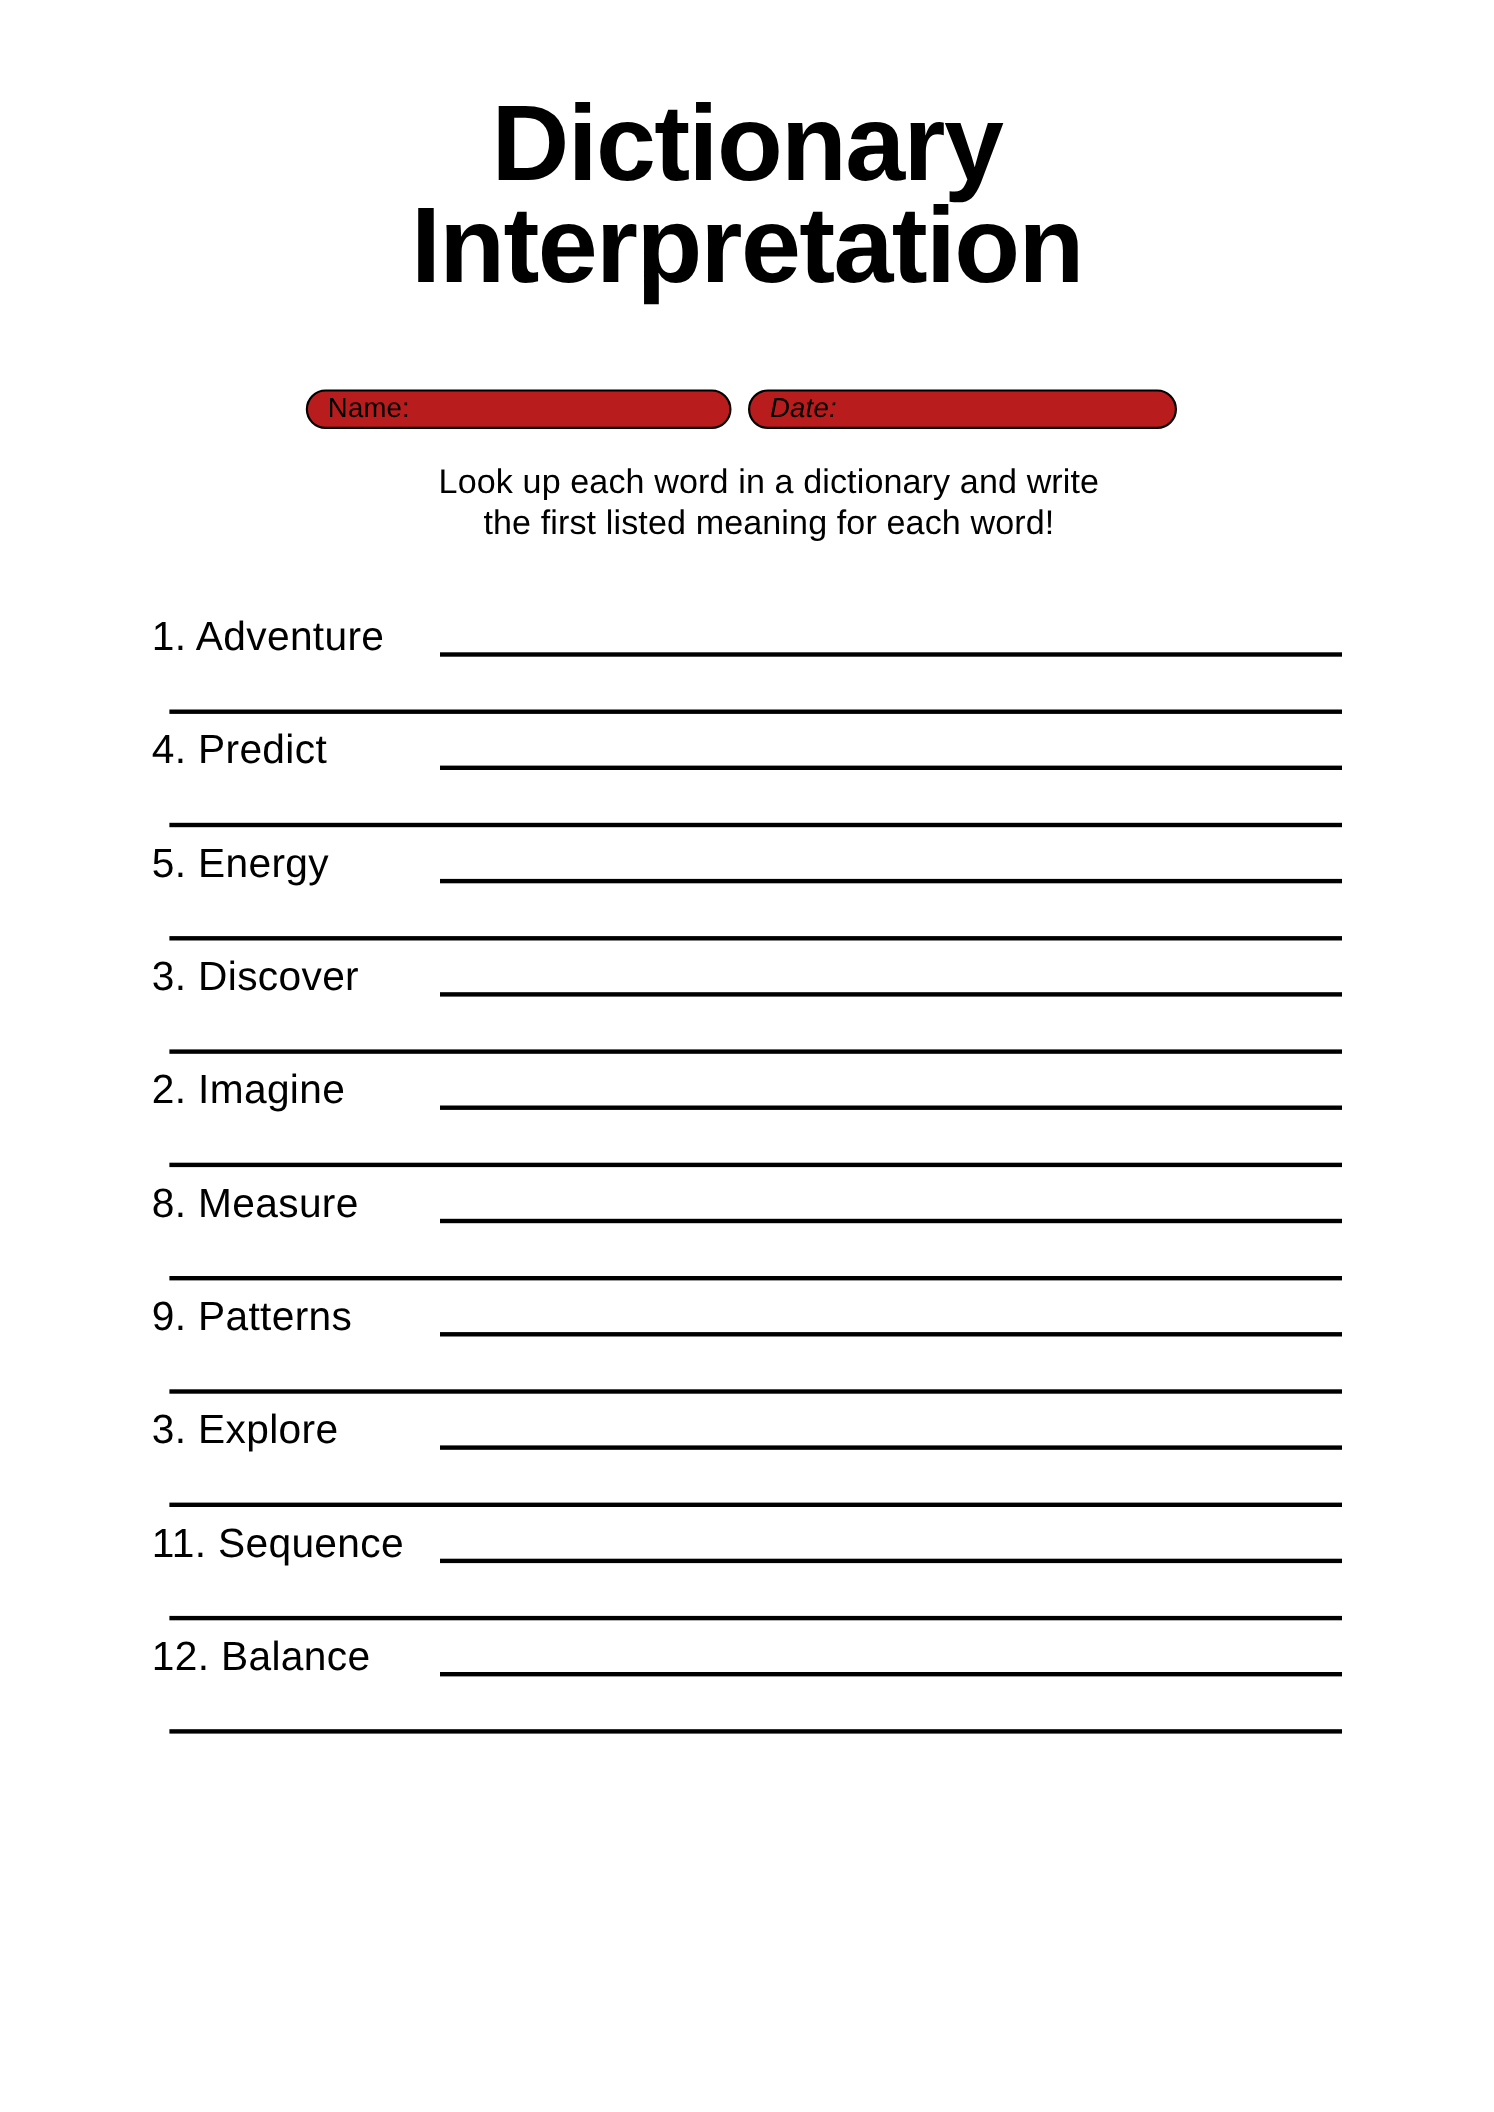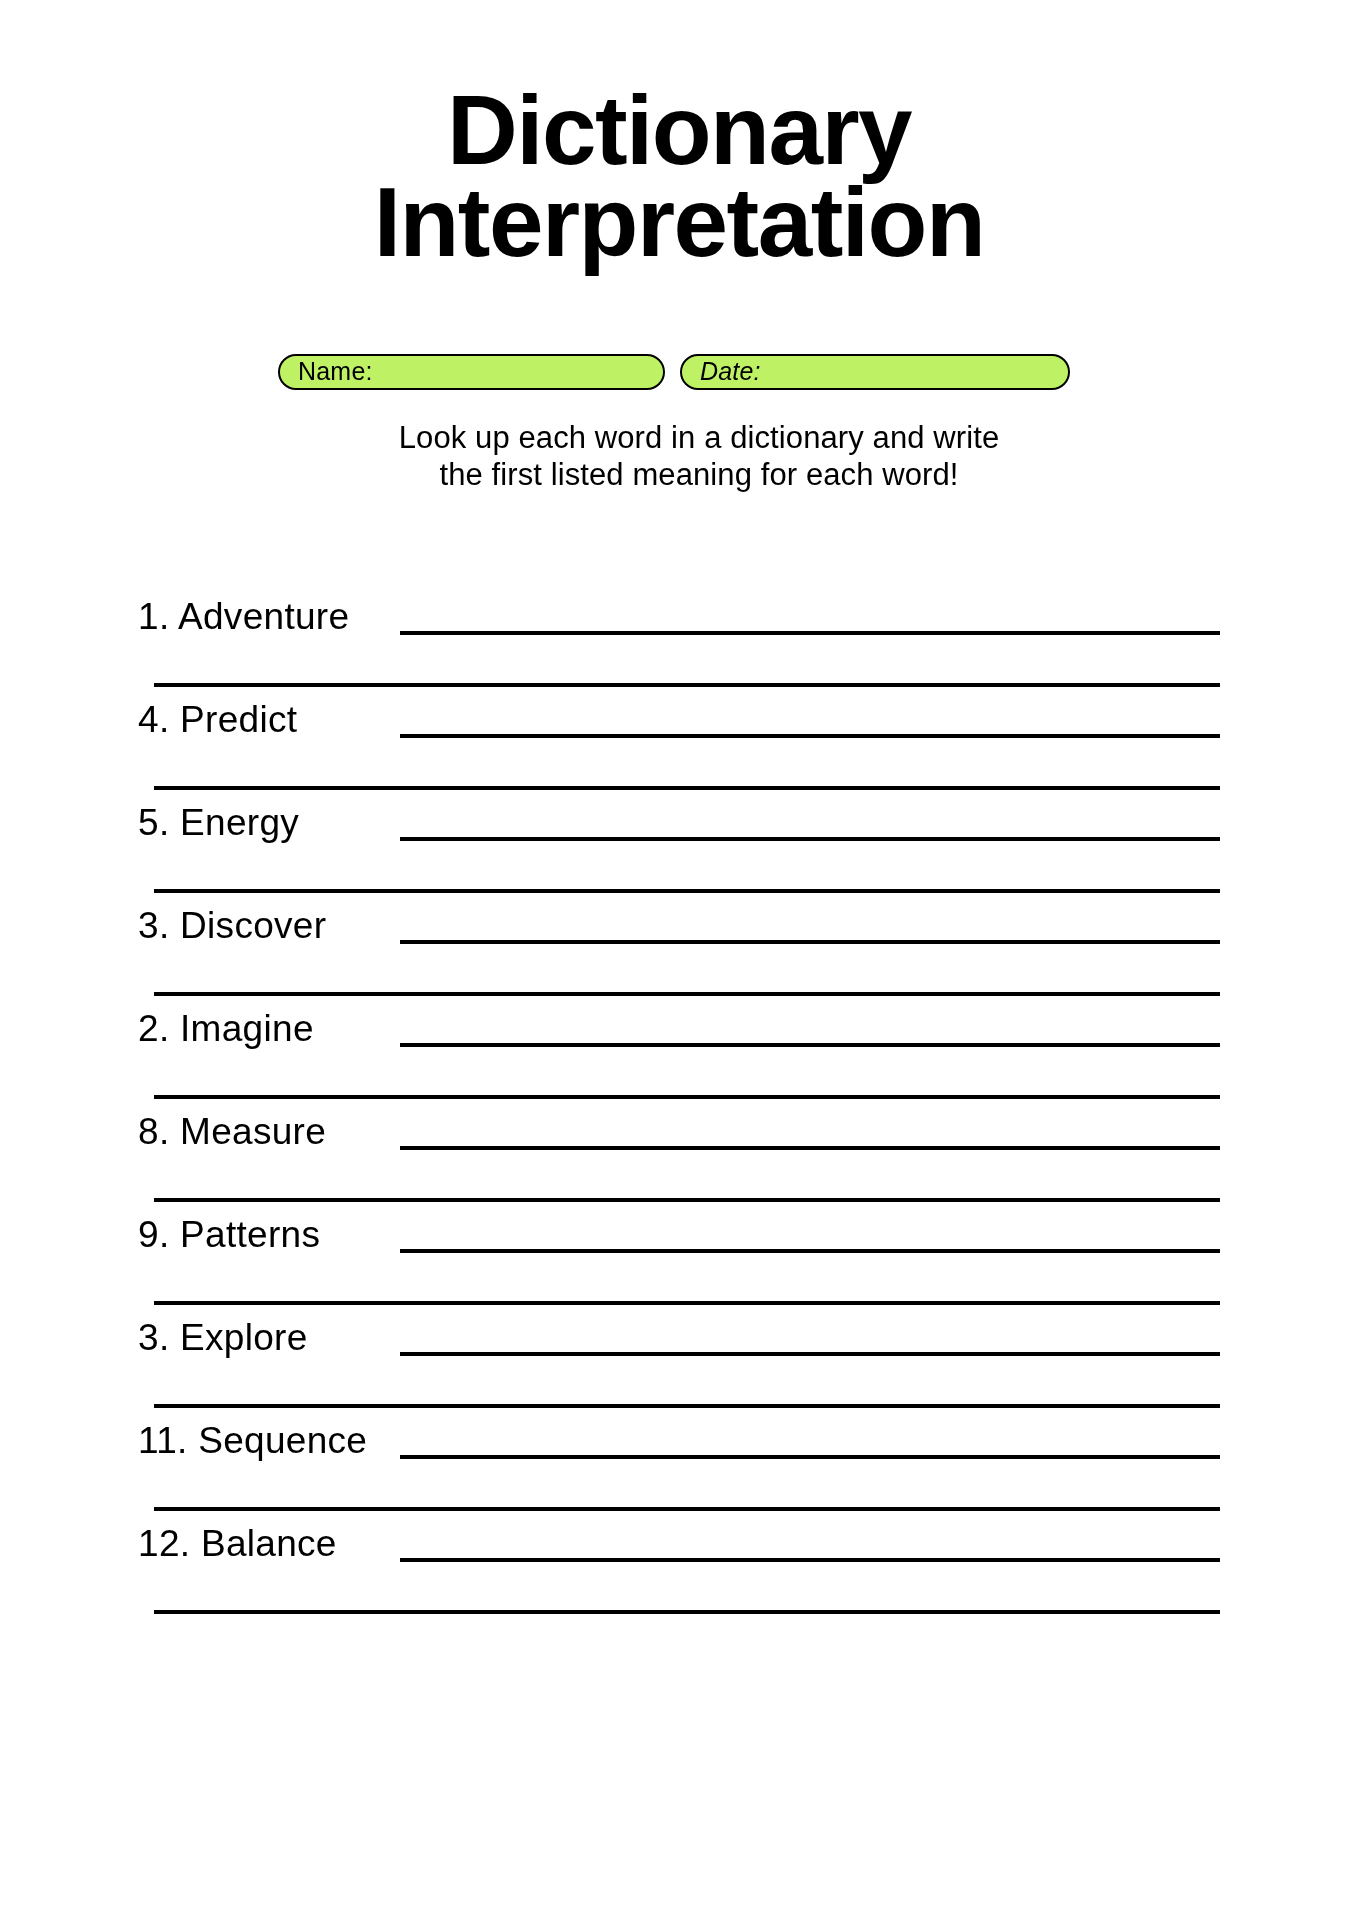--- a/index.html
+++ b/index.html
@@ -52,21 +52,21 @@
     width: 800px;
     height: 38px;
   }
   .pill {
     position: absolute;
     top: 0;
     height: 36px;
     border: 2.5px solid #000000;
     border-radius: 20px;
     box-sizing: border-box;
-    background: #bef264;
+    background: #b91c1c;
   }
   .pill-label {
     position: absolute;
     left: 18px;
     top: 50%;
     transform: translateY(-52%);
     font-size: 25px;
     font-weight: 400;
     letter-spacing: 0.2px;
     color: #000000;
@@ -90,21 +90,21 @@
     line-height: 1.18;
     letter-spacing: 0.1px;
     color: #000000;
     white-space: nowrap;
   }
 
   
   .word-list {
     position: absolute;
     left: 0;
-    top: 580px;
+    top: 542px;
     width: 1358px;
   }
   .word-row {
     position: relative;
     height: 103px;
   }
   .word-label {
     position: absolute;
     left: 138px;
     top: 2px;

